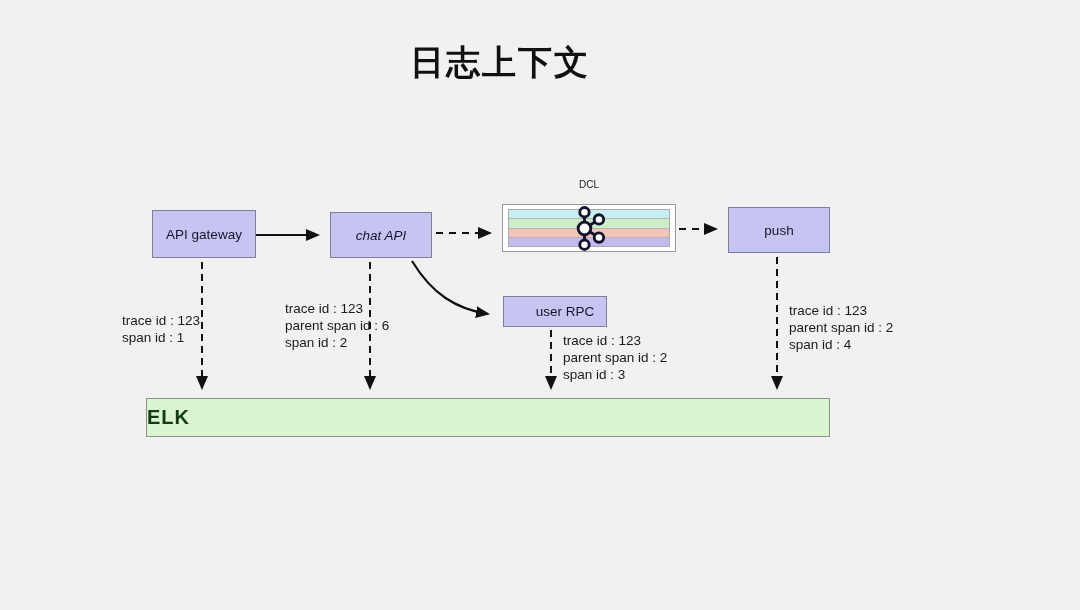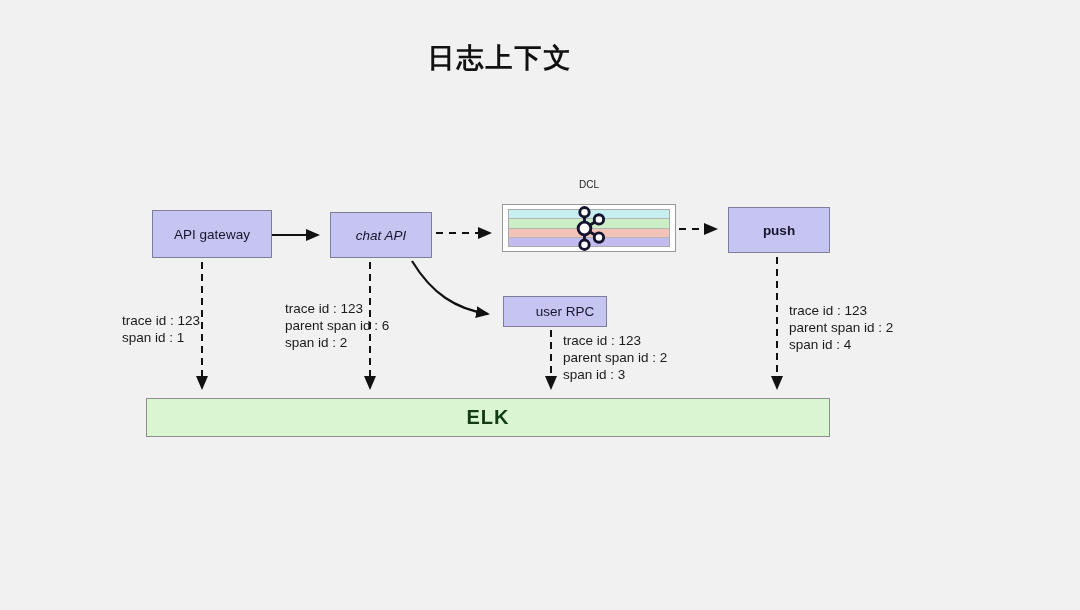--- a/index.html
+++ b/index.html
@@ -5,35 +5,35 @@
   html,body{margin:0;padding:0;}
   body{
     width:1080px;height:610px;
     background:#f1f1f1;
     font-family:"Liberation Sans", sans-serif;
     position:relative;overflow:hidden;
   }
   .canvas{position:absolute;left:0;top:0;width:1080px;height:610px;}
   .title{
     position:absolute;left:500px;top:40px;transform:translateX(-50%);
-    font-size:27px;font-weight:bold;color:#111;letter-spacing:2px;
+    font-size:34px;font-weight:bold;color:#111;letter-spacing:2px;
     white-space:nowrap;
   }
   svg.overlay{position:absolute;left:0;top:0;width:1080px;height:610px;pointer-events:none;}
   .node{
     position:absolute;
     background:#c6c4f1;
     border:1.5px solid #7e7e9c;
     display:flex;align-items:center;justify-content:center;
     font-size:13.5px;color:#15152e;
     box-sizing:border-box;
   }
-  .node-api-gateway{left:152px;top:210px;width:120px;height:48px;}
+  .node-api-gateway{left:152px;top:210px;width:104px;height:48px;}
   .node-chat-api{left:330px;top:212px;width:102px;height:46px;font-style:italic;}
-  .node-push{left:728px;top:207px;width:102px;height:46px;font-weight:bold;}
+  .node-push{left:728px;top:207px;width:102px;height:46px;}
   .node-user-rpc{left:503px;top:296px;width:104px;height:31px;padding-left:20px;}
   .dcl-label{
     position:absolute;left:502px;top:179px;width:174px;
     text-align:center;font-size:10px;color:#222;
   }
   .dcl-box{
     position:absolute;left:502px;top:204px;width:174px;height:48px;
     background:#fff;border:1.5px solid #999;box-sizing:border-box;
     display:flex;flex-direction:column;justify-content:center;
     padding:4px 5px;
@@ -42,21 +42,21 @@
   .stripe{flex:1;border-bottom:1px solid #b5b5b5;}
   .stripe:last-child{border-bottom:none;}
   .stripe-cyan{background:#c7eef1;}
   .stripe-green{background:#cceec7;}
   .stripe-salmon{background:#f2c3b9;}
   .stripe-purple{background:#c3bbf0;}
   .kafka{position:absolute;left:568px;top:205px;width:42px;height:47px;}
   .elk-bar{
     position:absolute;left:146px;top:398px;width:684px;height:39px;
     background:#d9f6d1;border:1.5px solid #8f8f8f;box-sizing:border-box;
-    display:flex;align-items:center;justify-content:center;
+    display:flex;align-items:center;justify-content:flex-start;
     font-size:20px;font-weight:600;color:#143c14;letter-spacing:1px;
   }
   .anno{
     position:absolute;font-size:13.5px;color:#1a1a1a;line-height:17px;
     white-space:nowrap;
   }
   .anno-api-gateway{left:122px;top:312px;}
   .anno-chat-api{left:285px;top:300px;}
   .anno-user-rpc{left:563px;top:332px;}
   .anno-push{left:789px;top:302px;}

